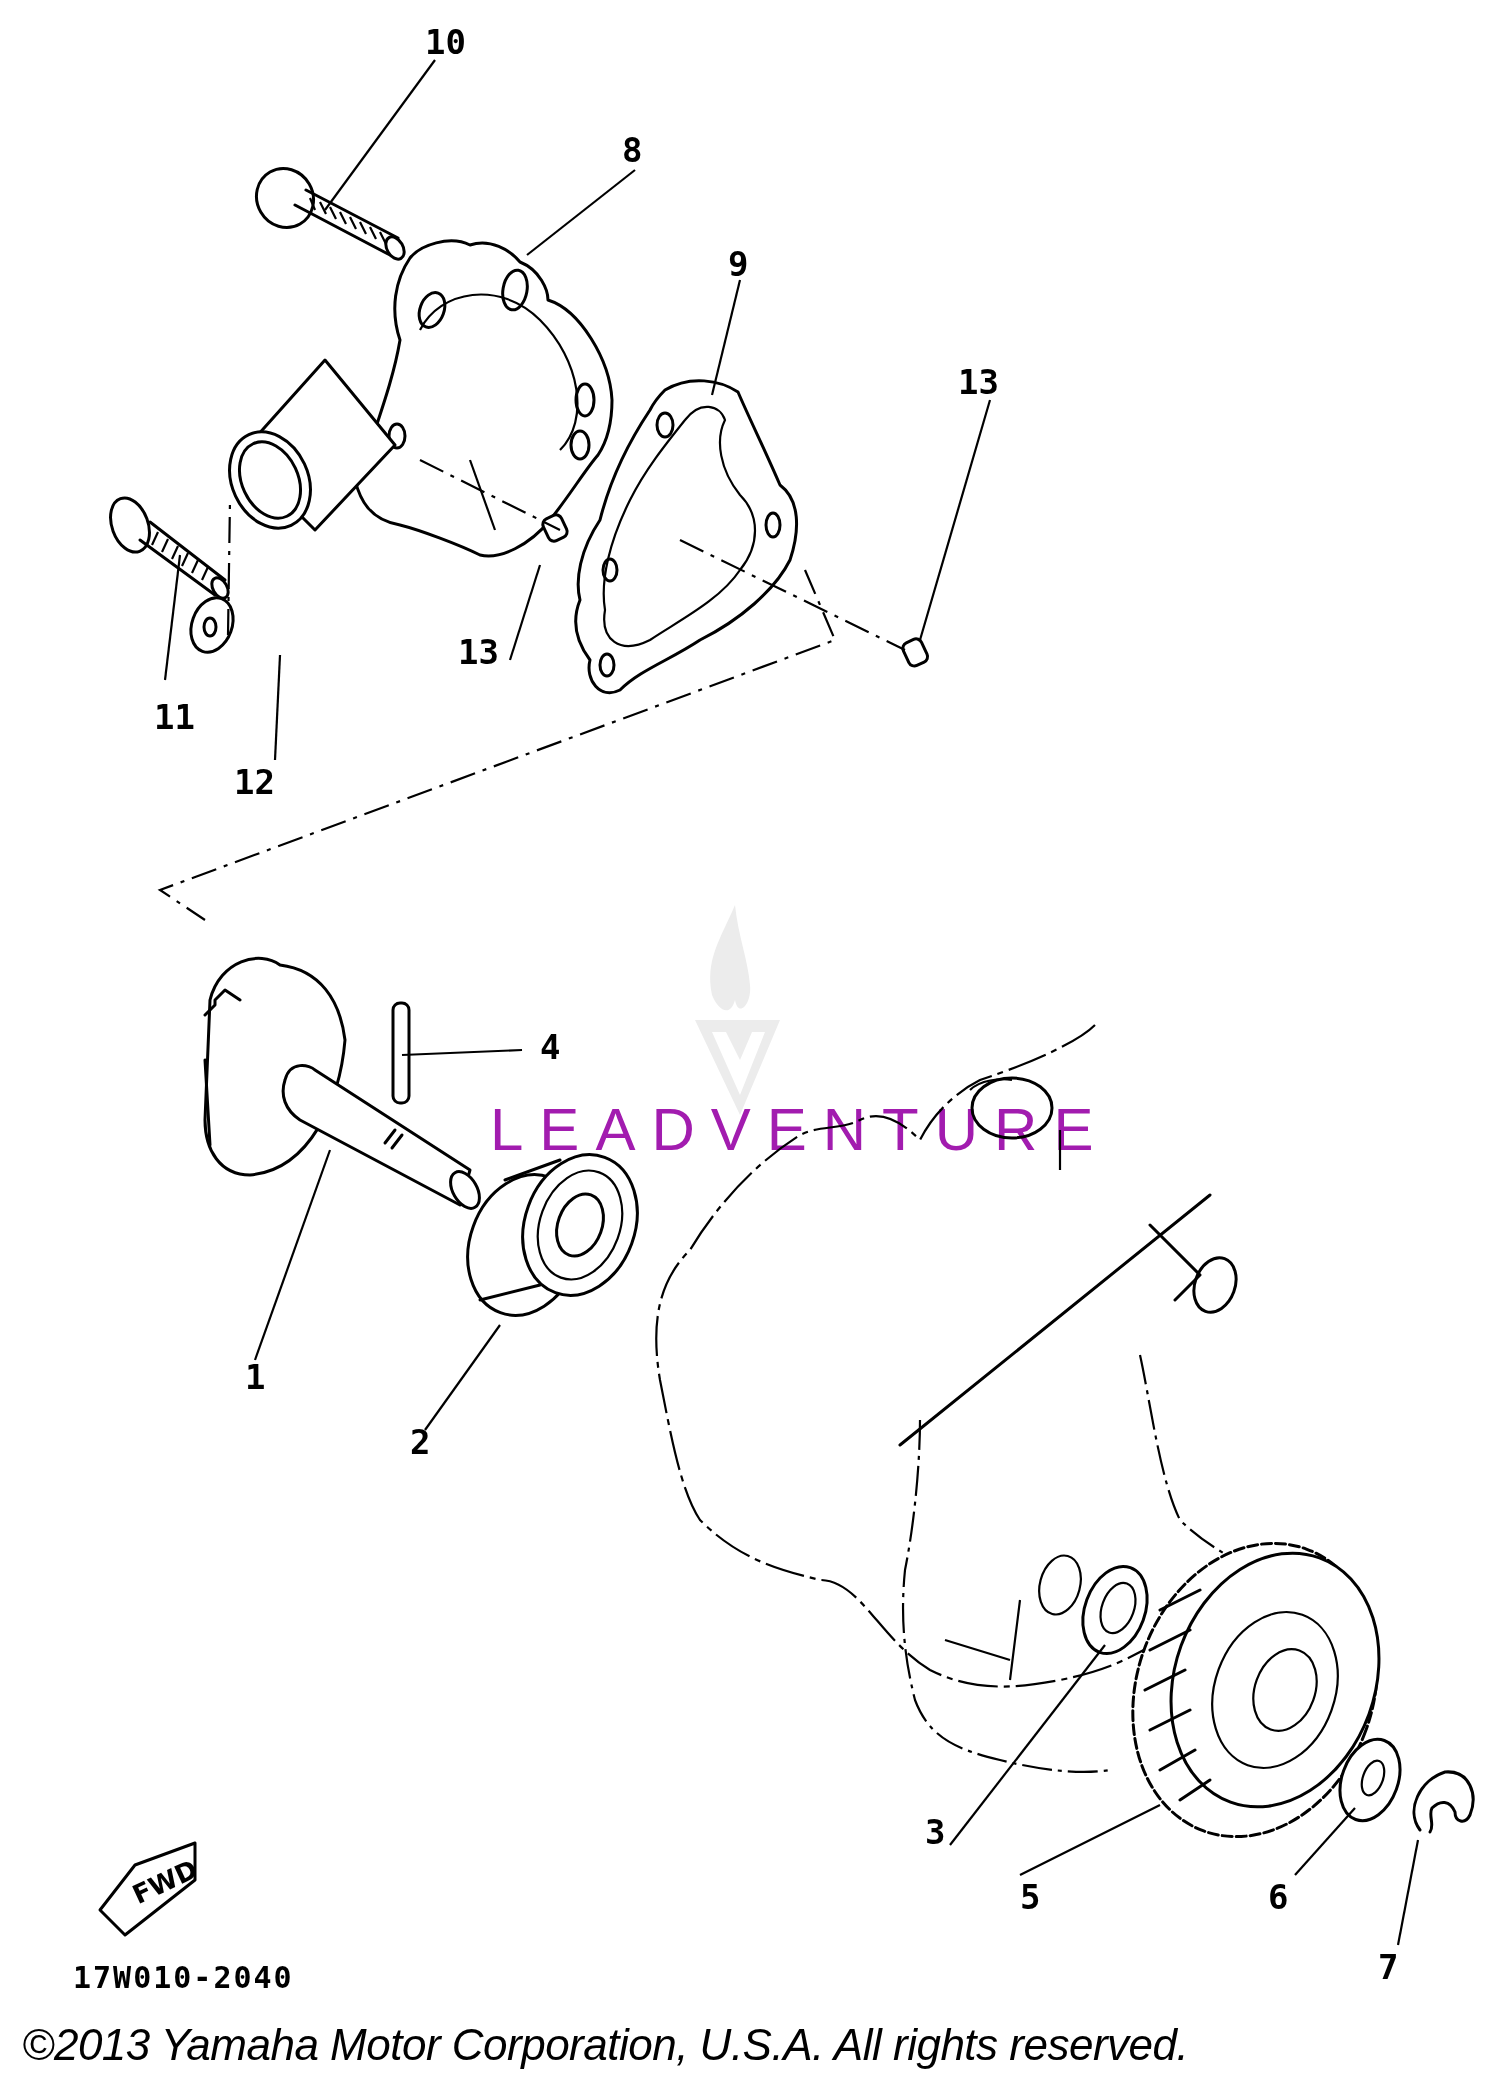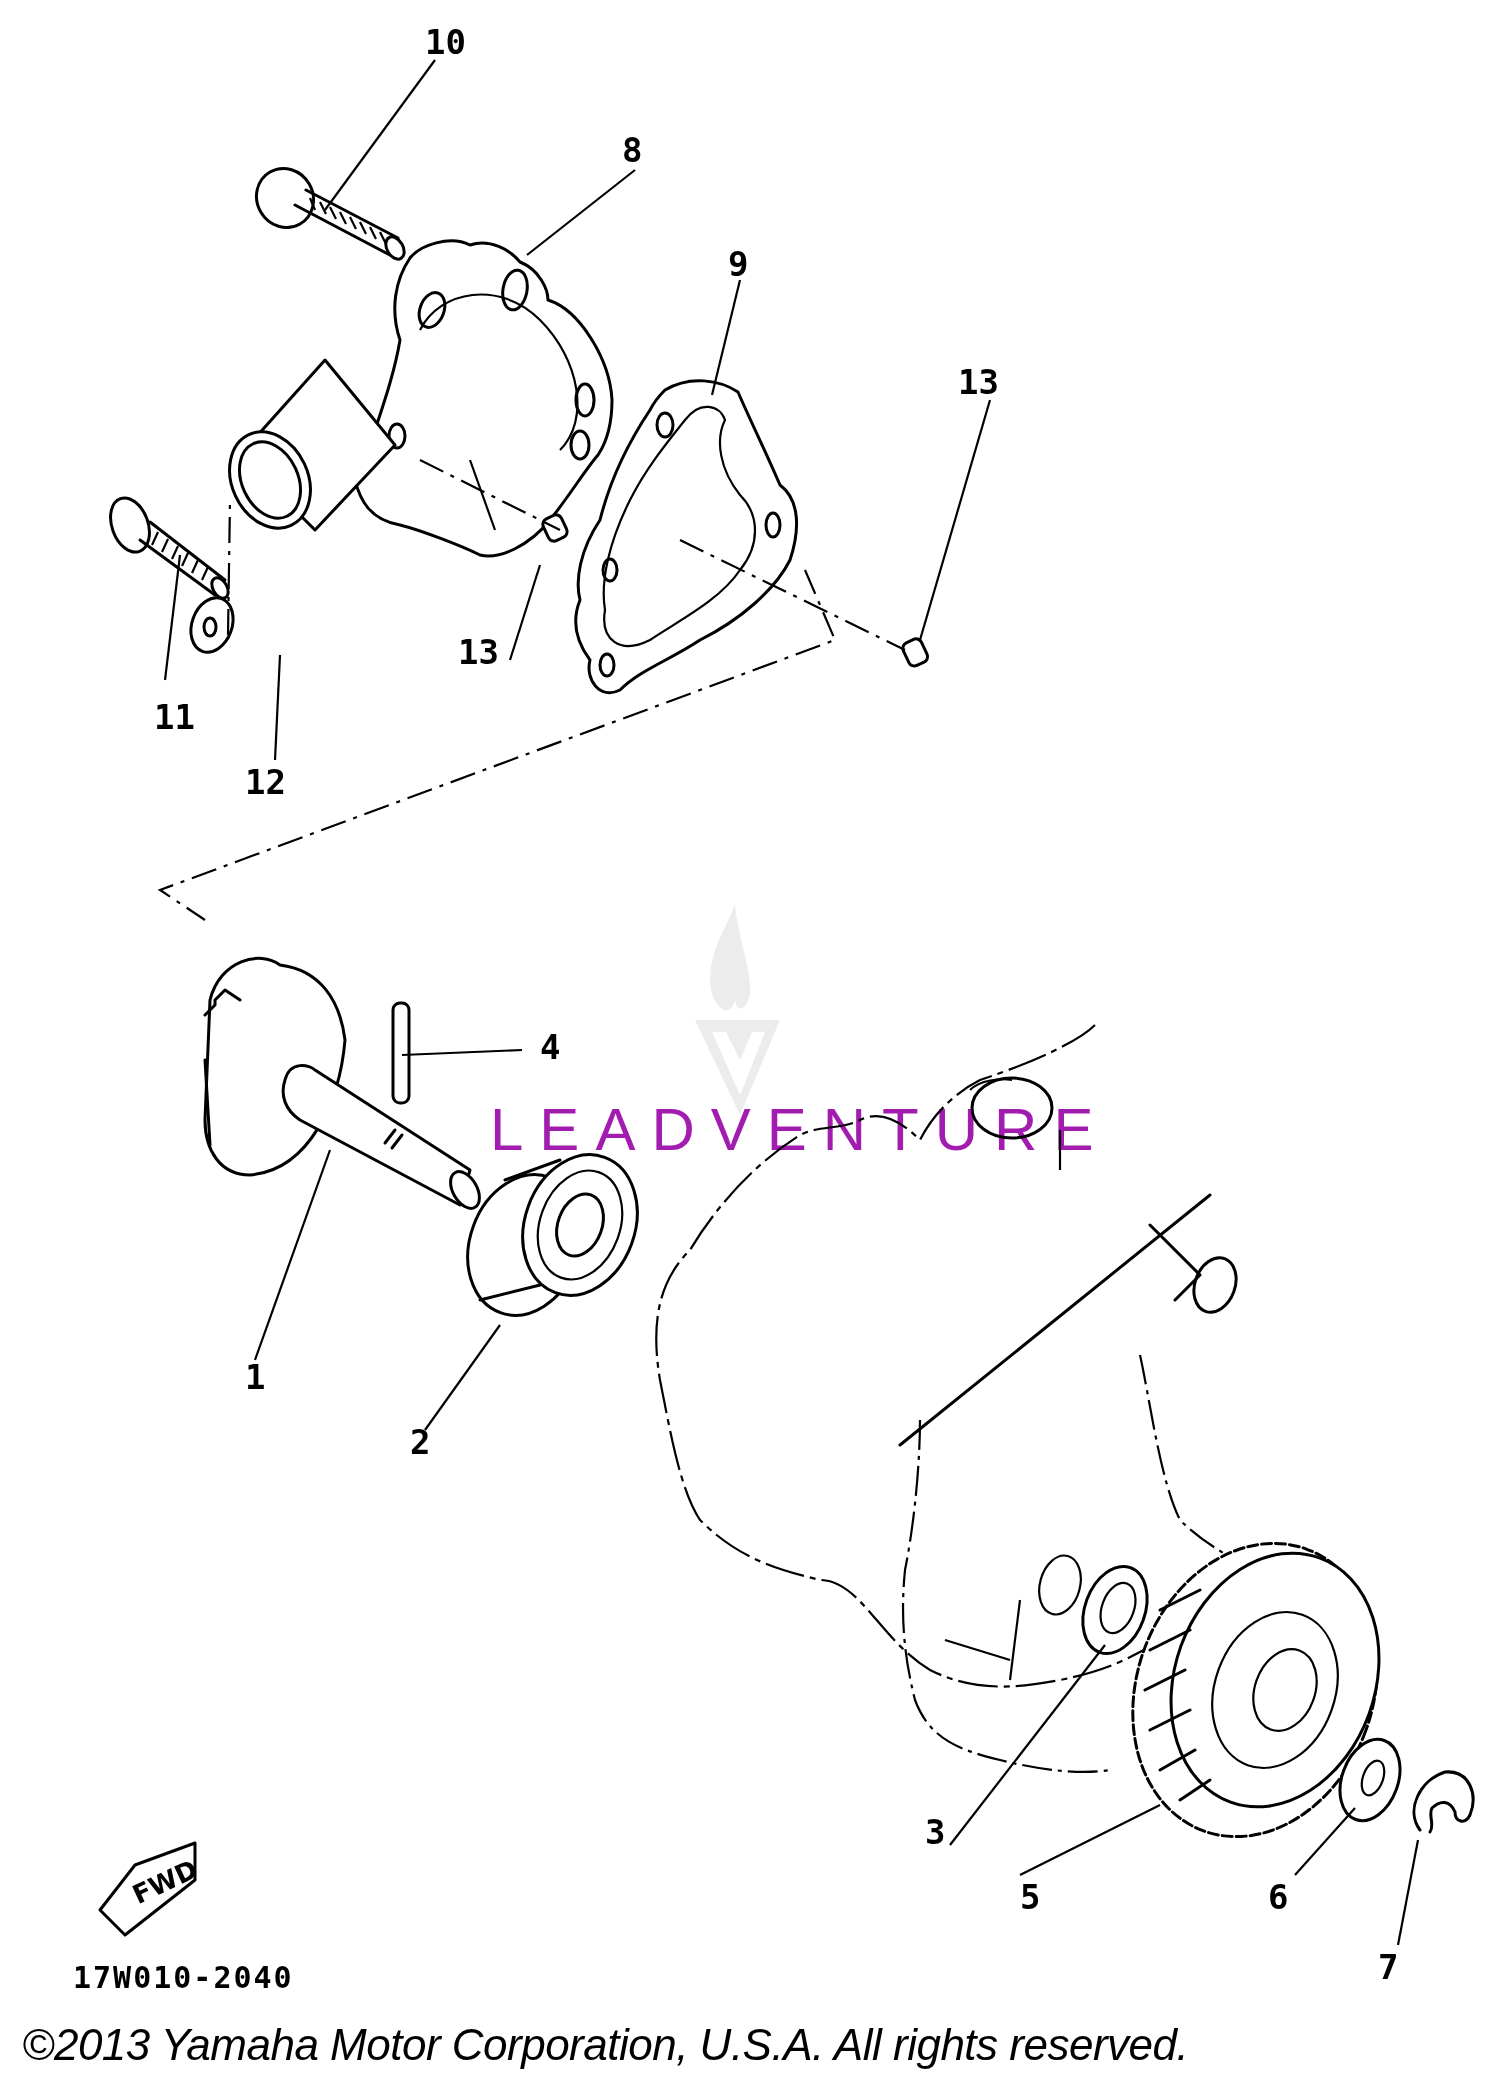--- a/index.html
+++ b/index.html
@@ -157,21 +157,21 @@
     <text class="fwd-text" x="133" y="1898" transform="rotate(-25 150 1890)">FWD</text>
   </g>
 </svg>
 
 <div class="callout" style="left:425px;top:25px;">10</div>
 <div class="callout" style="left:622px;top:133px;">8</div>
 <div class="callout" style="left:728px;top:247px;">9</div>
 <div class="callout" style="left:958px;top:365px;">13</div>
 <div class="callout" style="left:458px;top:635px;">13</div>
 <div class="callout" style="left:154px;top:700px;">11</div>
-<div class="callout" style="left:245px;top:765px;">12</div>
+<div class="callout" style="left:234px;top:765px;">12</div>
 <div class="callout" style="left:540px;top:1030px;">4</div>
 <div class="callout" style="left:245px;top:1360px;">1</div>
 <div class="callout" style="left:410px;top:1425px;">2</div>
 <div class="callout" style="left:925px;top:1815px;">3</div>
 <div class="callout" style="left:1020px;top:1880px;">5</div>
 <div class="callout" style="left:1268px;top:1880px;">6</div>
 <div class="callout" style="left:1378px;top:1950px;">7</div>
 
 <div class="diagram-code">17W010-2040</div>
 <div class="copyright">©2013 Yamaha Motor Corporation, U.S.A. All rights reserved.</div>

